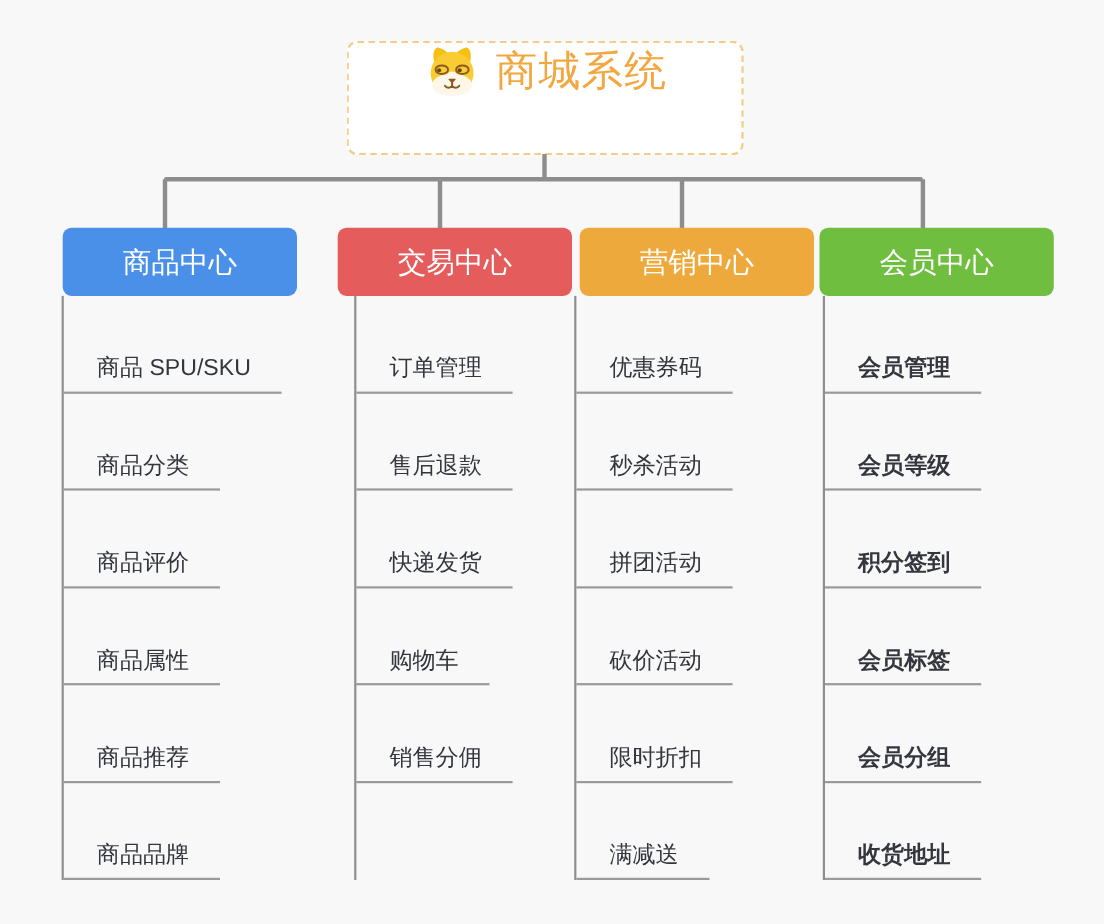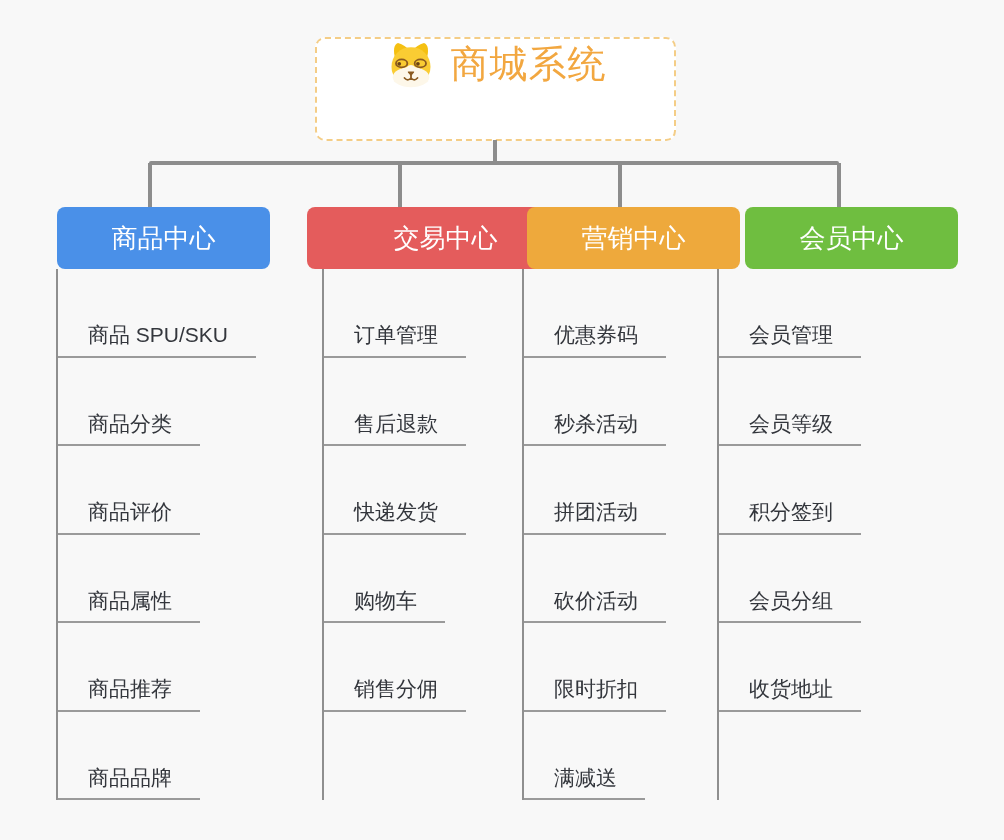--- a/index.html
+++ b/index.html
@@ -44,21 +44,21 @@
 
   
   .branch-col{
     position:absolute;top:269px;height:531px;
     border-left:2.5px solid #8F8F8F;
     display:flex;flex-direction:column;
   }
   .branch-col-0{left:56px;}
   .branch-col-1{left:322px;}
   .branch-col-2{left:522px;}
-  .branch-col-3{left:717px;}
+  .branch-col-3{left:748px;font-weight:bold;}
   .item{
     height:88.5px;display:flex;align-items:flex-end;
   }
   .item-label{
     display:inline-block;
     padding:0 28px 8px 30px;
     border-bottom:2px solid #9A9A9A;
     font-size:21px;color:#33363C;
     white-space:nowrap;line-height:1.2;
   }
@@ -88,21 +88,21 @@
   <div class="conn root-stub"></div>
   <div class="conn bus"></div>
   <div class="conn drop drop-0"></div>
   <div class="conn drop drop-1"></div>
   <div class="conn drop drop-2"></div>
   <div class="conn drop drop-3"></div>
 
   <div class="branch-node branch-node-0" style="background: rgb(74, 144, 232);">
     <span>商品中心</span>
   </div>
-  <div class="branch-node branch-node-1" style="background: rgb(228, 92, 92); padding-left: 32px;">
+  <div class="branch-node branch-node-1" style="background: rgb(228, 92, 92);">
     <span>交易中心</span>
   </div>
   <div class="branch-node branch-node-2" style="background: rgb(238, 169, 60);">
     <span>营销中心</span>
   </div>
   <div class="branch-node branch-node-3" style="background: rgb(111, 190, 64);">
     <span>会员中心</span>
   </div>
 
   <div class="branch-col branch-col-0">
@@ -166,20 +166,23 @@
       <div class="item">
         <span class="item-label">会员管理</span>
       </div>
       <div class="item">
         <span class="item-label">会员等级</span>
       </div>
       <div class="item">
         <span class="item-label">积分签到</span>
       </div>
       <div class="item">
+        <span class="item-label">会员标签</span>
+      </div>
+      <div class="item">
         <span class="item-label">会员分组</span>
       </div>
       <div class="item">
         <span class="item-label">收货地址</span>
       </div>
     </div>
 
 </div>
 
 </body></html>

